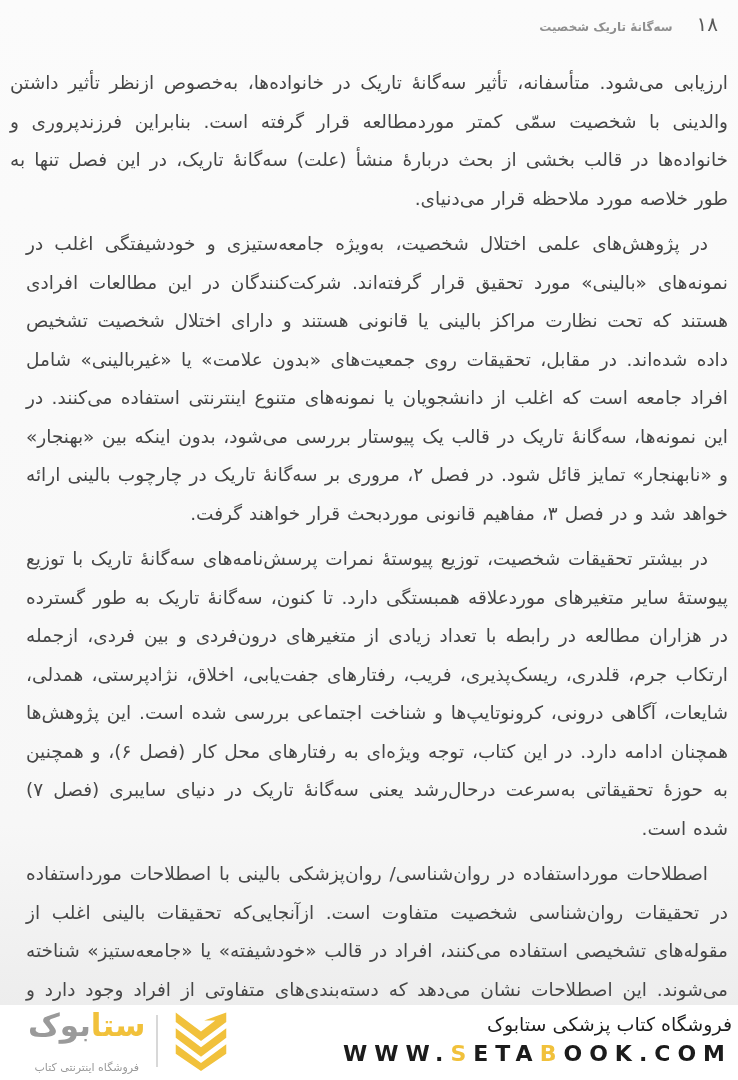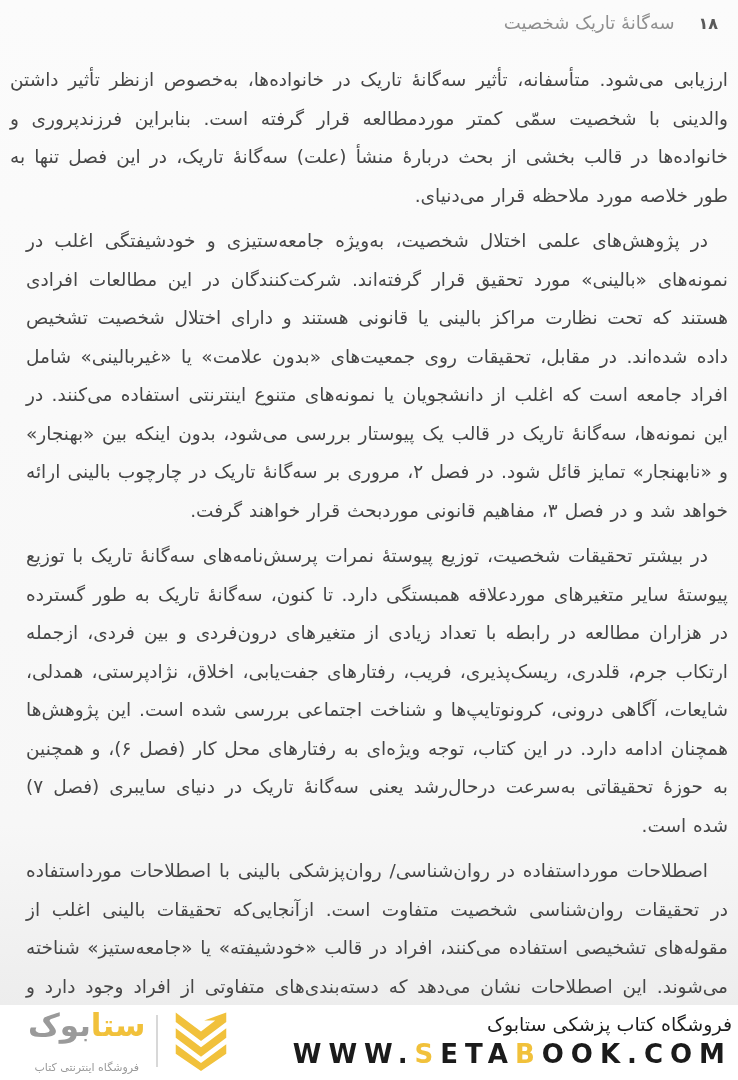--- a/index.html
+++ b/index.html
@@ -24,28 +24,29 @@
 
   .page-header {
     display: flex;
     flex-direction: row;
     align-items: baseline;
     gap: 24px;
     padding: 4px 10px 0 0;
     margin-bottom: 28px;
   }
   .page-number {
-    font-size: 16px;
-    font-weight: bold;
+    font-size: 20px;
+    font-weight: normal;
     color: #5a5a5a;
     letter-spacing: 1px;
   }
   .running-title {
-    font-size: 18px;
+    font-size: 12px;
     color: #8f8f8f;
+    font-weight: bold;
   }
 
   .body-text p {
     font-size: 18.5px;
     line-height: 38.5px;
     color: #474747;
     text-align: justify;
     margin-bottom: 7px;
     word-spacing: 1px;
   }
@@ -67,21 +68,21 @@
 
   .store-block { text-align: right; }
   .store-name {
     font-size: 19px;
     font-weight: normal;
     color: #1f1f1f;
     line-height: 27px;
   }
   .store-url {
     direction: ltr;
-    font-size: 26px;
+    font-size: 22px;
     font-weight: bold;
     color: #1b1b1b;
     letter-spacing: 7px;
     line-height: 32px;
     white-space: nowrap;
   }
   .store-url .gold { color: #f1c13b; }
 
   .logo-block {
     direction: ltr;

